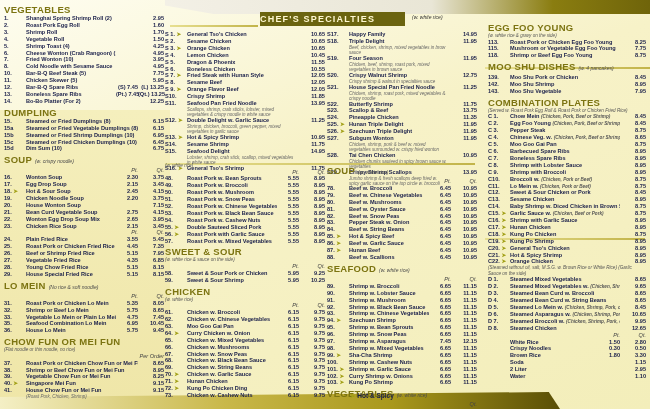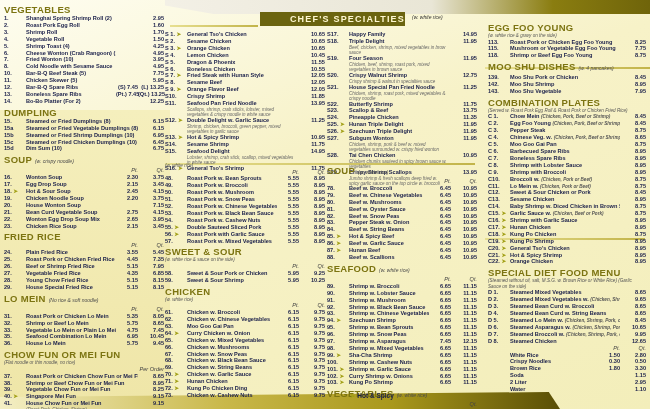--- a/index.html
+++ b/index.html
@@ -14,21 +14,21 @@
 .sub{font-style:italic;font-size:4.6px;color:#555;line-height:5.5px}
 .row{display:flex;font-weight:bold;white-space:nowrap}
 .num{width:22px;flex:none}
 .name{flex:1;overflow:hidden}
 .p{width:22px;text-align:right;flex:none}
 .q{width:26px;text-align:right;flex:none}
 .hdr .num,.hdr .name{color:transparent}
 .hdr .p,.hdr .q{font-weight:normal;font-style:italic;color:#444}
 .desc{font-style:italic;font-weight:normal;font-size:4.5px;color:#666;line-height:5px;padding-left:22px;padding-right:30px}
 .hot{color:#a3a018}
-.chef-banner{position:absolute;left:260px;top:12px;width:145px;height:14px;background:#6b6410;color:#fff8d0;font-weight:bold;font-size:9px;letter-spacing:1.2px;text-align:right;line-height:14px}
+.chef-banner{position:absolute;left:260px;top:12px;width:145px;height:14px;background:#6b6410;color:#fff8d0;font-weight:bold;font-size:9px;letter-spacing:1.2px;text-align:left;line-height:14px}
 .chef-note{position:absolute;left:412px;top:14px;font-size:5px;font-style:italic;color:#333}
 .divline{position:absolute;height:2px;background:linear-gradient(90deg,#e7df90,#c2b44a)}
 .hotlegend{position:absolute;left:350px;top:392px;font-size:6.5px;font-weight:bold;color:#1a1f4a}
 </style>
 </head>
 <body>
 
 <div class="bg1"></div>
 <div class="bg-tri"></div>
 <div class="topbar"></div>
@@ -202,21 +202,20 @@
         <span class="q">3.95</span>
       </div>
       <div class="row">
         <span class="num"><span>23.</span></span>
         <span class="name"><span>Chicken Rice Soup</span></span>
         <span class="p">2.15</span>
         <span class="q">3.45</span>
       </div>
     </div>
     <div class="sec">
-      <div class="h"><span>FRIED RICE</span></div>
       <div class="row hdr">
         <span class="num"></span>
         <span class="name"></span>
         <span class="p">Pt.</span>
         <span class="q">Qt.</span>
       </div>
       <div class="row">
         <span class="num"><span>24.</span></span>
         <span class="name"><span>Plain Fried Rice</span></span>
         <span class="p">3.55</span>
@@ -1003,21 +1002,20 @@
         <span class="name"><span>Hot &amp; Spicy Shrimp</span></span>
         <span class="q">8.95</span>
       </div>
       <div class="row">
         <span class="num"><span>C22.</span><span class="hot"> ➤</span></span>
         <span class="name"><span>Orange Chicken</span></span>
         <span class="q">8.95</span>
       </div>
     </div>
     <div class="sec">
-      <div class="h"><span>SPECIAL DIET FOOD MENU</span></div>
       <div class="sub">(Steamed without oil, salt, M.S.G. w. Brown Rice or White Rice) (Garlic Sauce on the side)</div>
       <div class="row">
         <span class="num"><span>D 1.</span></span>
         <span class="name"><span>Steamed Mixed Vegetables</span></span>
         <span class="q">8.65</span>
       </div>
       <div class="row">
         <span class="num"><span>D 2.</span></span>
         <span class="name"><span>Steamed Mixed Vegetables w.</span> <span class="sub" style="display: inline;">(Chicken, Shrimp, Pork, or Beef)</span></span>
         <span class="q">9.65</span>

